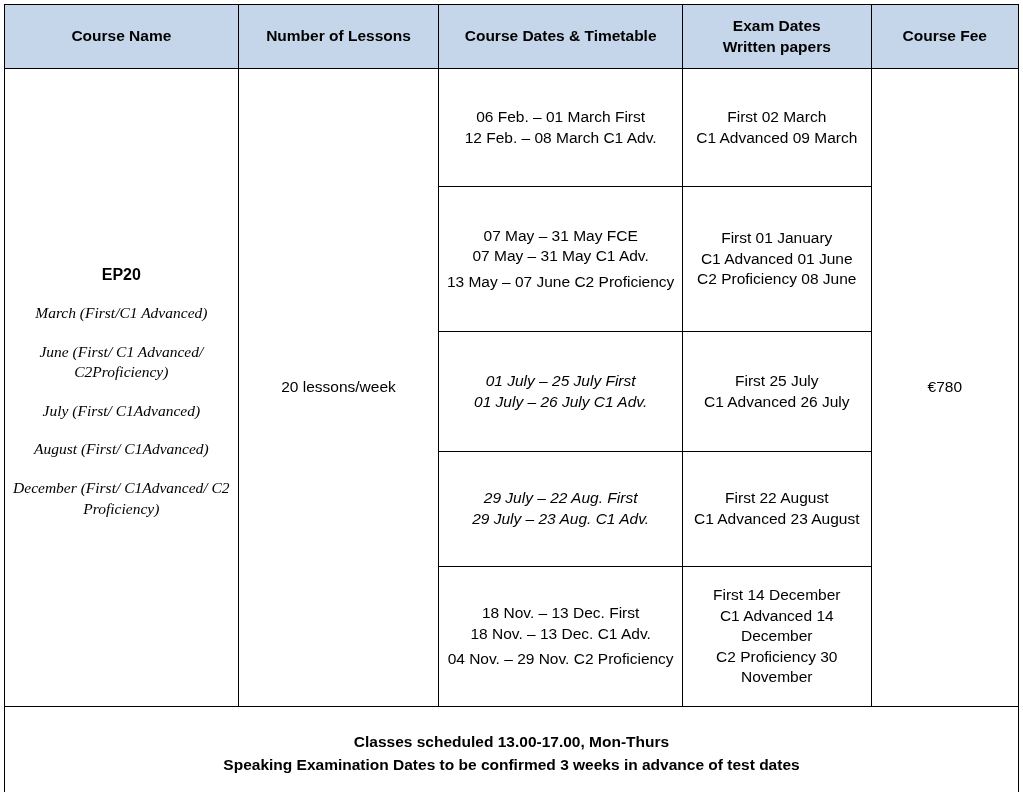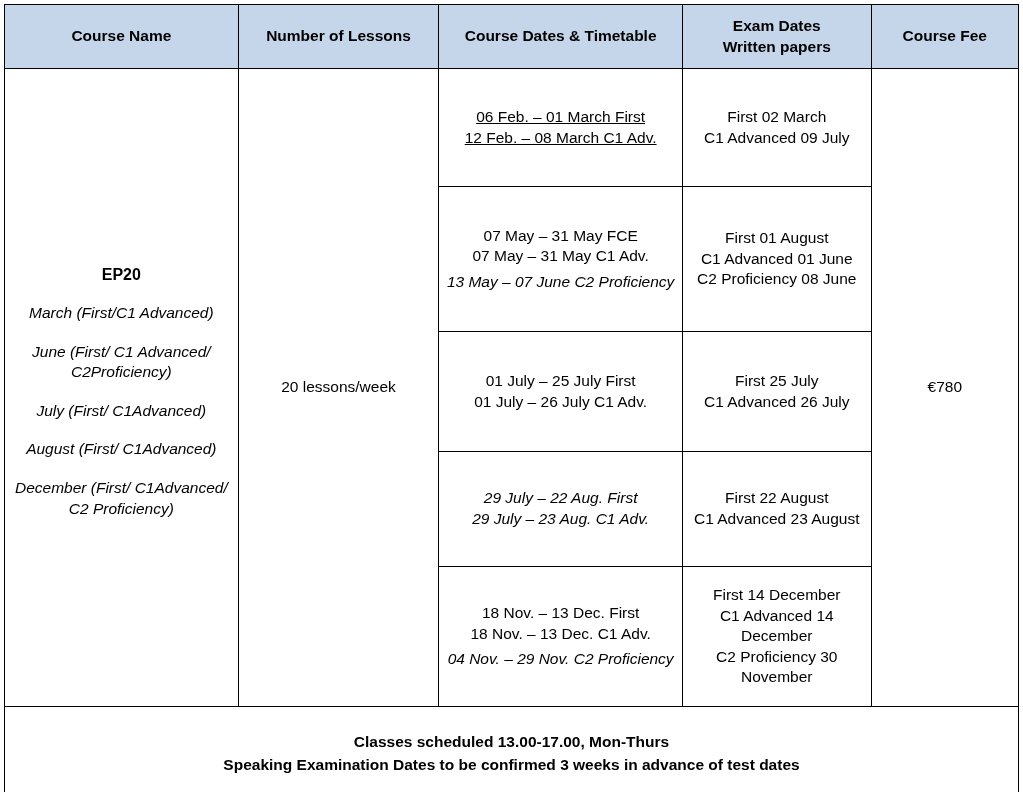--- a/index.html
+++ b/index.html
@@ -57,31 +57,32 @@
     font-size: 16px;
     display: block;
     margin-bottom: 18px;
     margin-top: 24px;
   }
   td.name-cell .period {
     font-style: italic;
     font-size: 15.5px;
     display: block;
     margin: 0 0 18px 0;
+    font-family: Liberation Serif, serif;
   }
   td.name-cell .period:last-child { margin-bottom: 16px; }
 
   td.lessons-cell { font-size: 15.5px; }
 
   td.dates-cell, td.exam-cell {
     padding: 10px 6px;
     line-height: 1.4;
   }
   .grp { margin: 0; }
-  .grp + .grp { margin-top: 5px; font-style: italic; }
+  .grp + .grp { margin-top: 5px; }
   .ln { display: block; }
 
   td.fee-cell { font-size: 15.5px; }
 
   tr.footer-row td {
     font-weight: bold;
     font-size: 15.5px;
     padding: 14px 8px 16px 8px;
     line-height: 1.45;
     height: 96px;
@@ -117,56 +118,56 @@
         <td class="name-cell" rowspan="5">
           <span class="code">EP20</span>
           <span class="period">March (First/C1 Advanced)</span>
           <span class="period">June (First/ C1 Advanced/ C2Proficiency)</span>
           <span class="period">July (First/ C1Advanced)</span>
           <span class="period">August (First/ C1Advanced)</span>
           <span class="period">December (First/ C1Advanced/ C2 Proficiency)</span>
         </td>
         <td class="lessons-cell" rowspan="5">20 lessons/week</td>
 
-        <td class="dates-cell" style="height:118px;text-decoration:underline;">
+        <td class="dates-cell" style="height:118px;">
           <p class="grp">
             <span class="ln">06 Feb. – 01 March First</span>
             <span class="ln">12 Feb. – 08 March C1 Adv.</span>
           </p>
         </td>
         <td class="exam-cell">
           <p class="grp">
             <span class="ln">First 02 March</span>
-            <span class="ln">C1 Advanced 09 July</span>
+            <span class="ln">C1 Advanced 09 March</span>
           </p>
         </td>
         <td class="fee-cell" rowspan="5">€780</td>
       </tr>
 
       <tr>
         <td class="dates-cell" style="height:145px;">
           <p class="grp">
             <span class="ln">07 May – 31 May FCE</span>
             <span class="ln">07 May – 31 May C1 Adv.</span>
           </p>
           <p class="grp">
             <span class="ln">13 May – 07 June C2 Proficiency</span>
           </p>
         </td>
         <td class="exam-cell">
           <p class="grp">
-            <span class="ln">First 01 August</span>
+            <span class="ln">First 01 January</span>
             <span class="ln">C1 Advanced  01 June</span>
             <span class="ln">C2 Proficiency 08 June</span>
           </p>
         </td>
       </tr>
 
       <tr>
-        <td class="dates-cell" style="height:120px;">
+        <td class="dates-cell" style="height:120px;font-style:italic;">
           <p class="grp">
             <span class="ln">01 July – 25 July First</span>
             <span class="ln">01 July – 26 July C1 Adv.</span>
           </p>
         </td>
         <td class="exam-cell">
           <p class="grp">
             <span class="ln">First 25 July</span>
             <span class="ln">C1 Advanced  26 July</span>
           </p>

